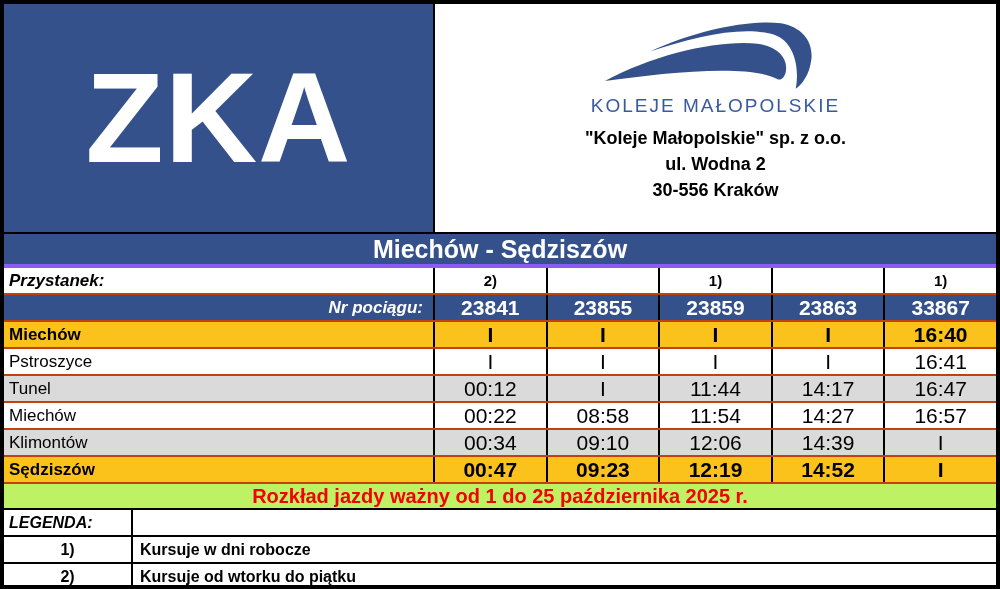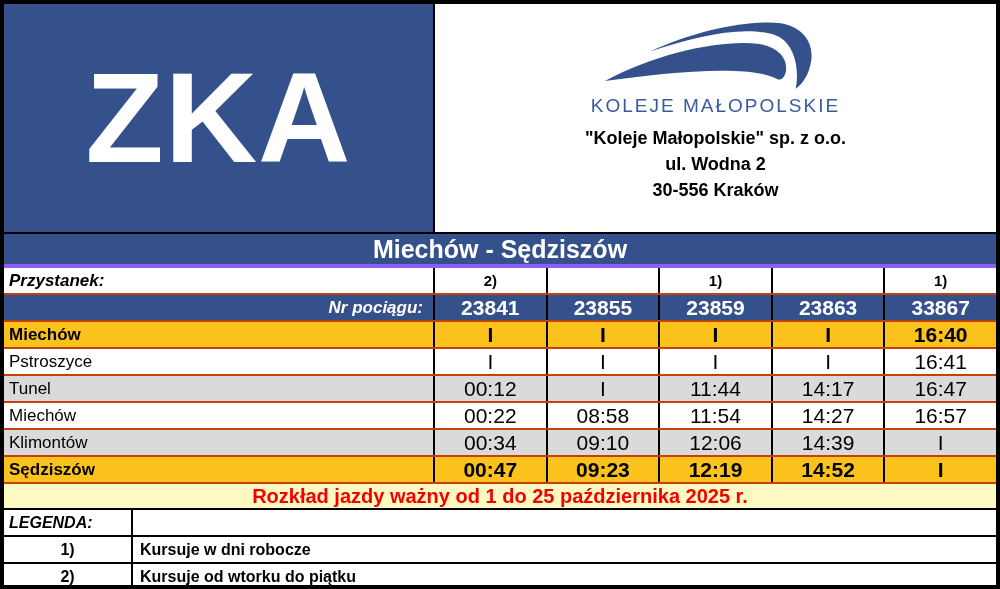--- a/index.html
+++ b/index.html
@@ -9,21 +9,21 @@
     --red:#F40000;
     --brand-text:#3A5A9E;
   }
   *{margin:0;padding:0;box-sizing:border-box;}
   html,body{background:#fff;}
   body{
     width:1000px;height:589px;
     font-family:"Liberation Sans","DejaVu Sans",sans-serif;
     color:#000;
   }
-  .sheet{width:1000px;height:589px;border:4px solid #000;background:#fef9c3;overflow:hidden;}
+  .sheet{width:1000px;height:589px;border:4px solid #000;background:#bef264;overflow:hidden;}
 
   
   .top{height:230px;border-bottom:2px solid #000;display:flex;}
   .zka-box{width:431px;border-right:2px solid #000;background:var(--blue);
     display:flex;align-items:center;justify-content:center;}
   .zka-label{color:#fff;font-size:128px;font-weight:bold;letter-spacing:1px;line-height:1;}
   .brand-box{flex:1;display:flex;flex-direction:column;align-items:center;padding-top:14px;background:#fff;}
   .logo{width:225px;height:74px;display:block;}
   .brand-name{color:var(--brand-text);font-size:19px;letter-spacing:2px;margin-top:3px;white-space:nowrap;}
   .addr-block{margin-top:8px;text-align:center;}

